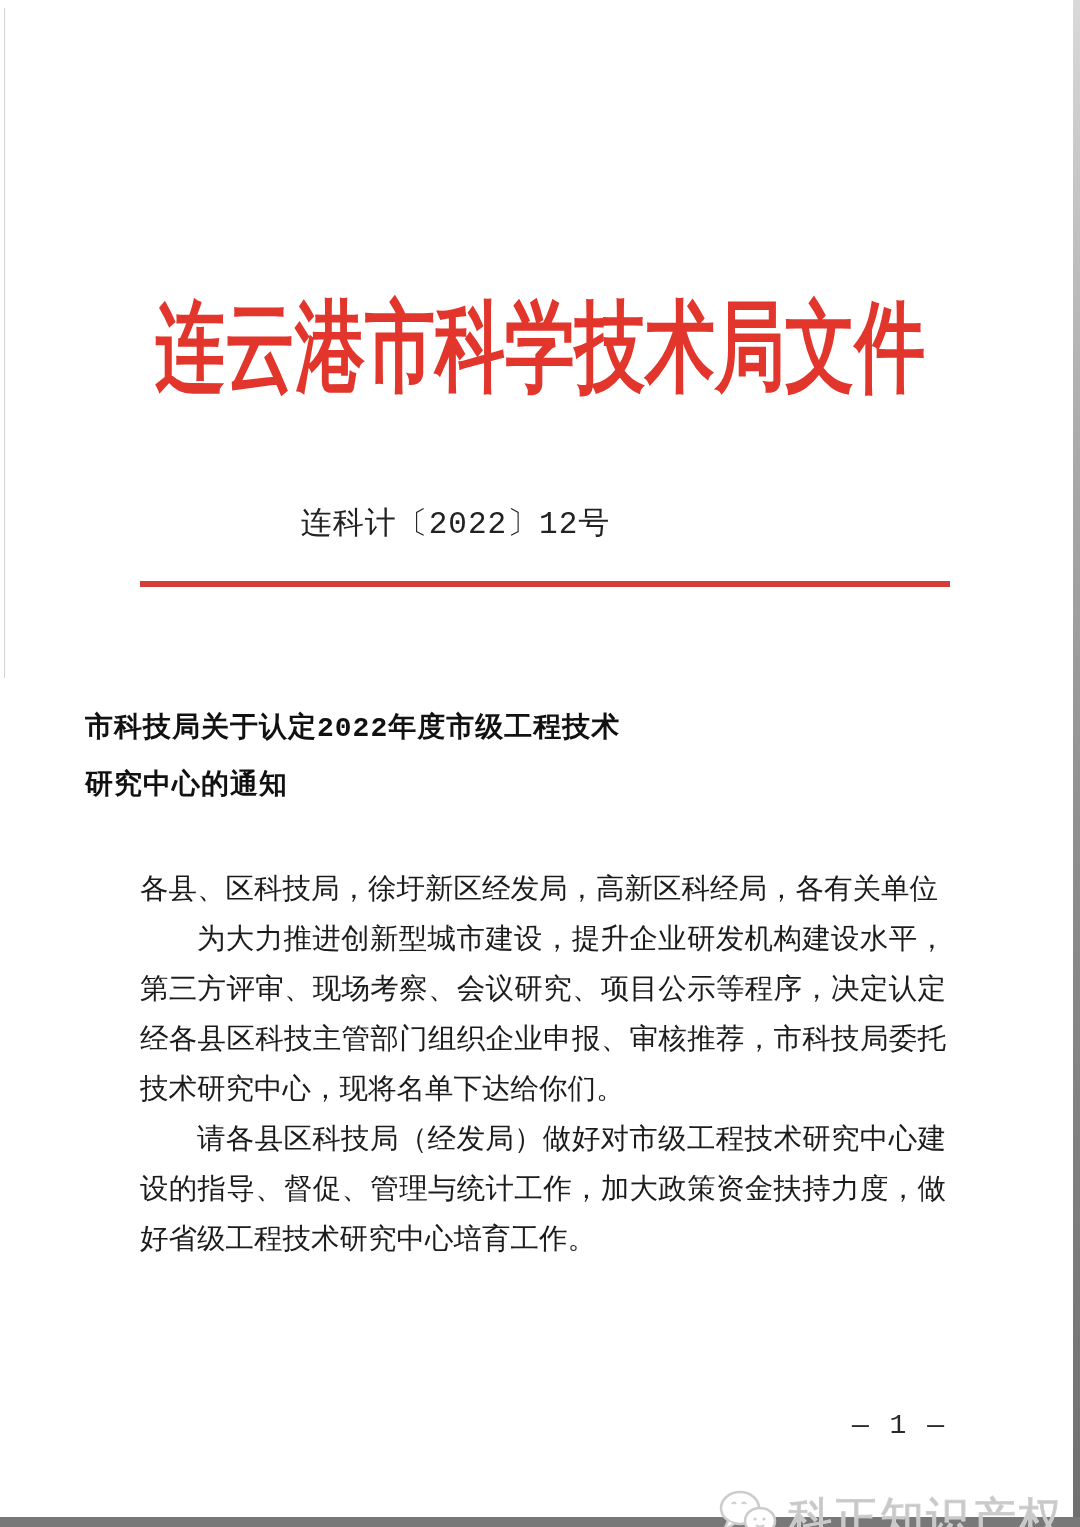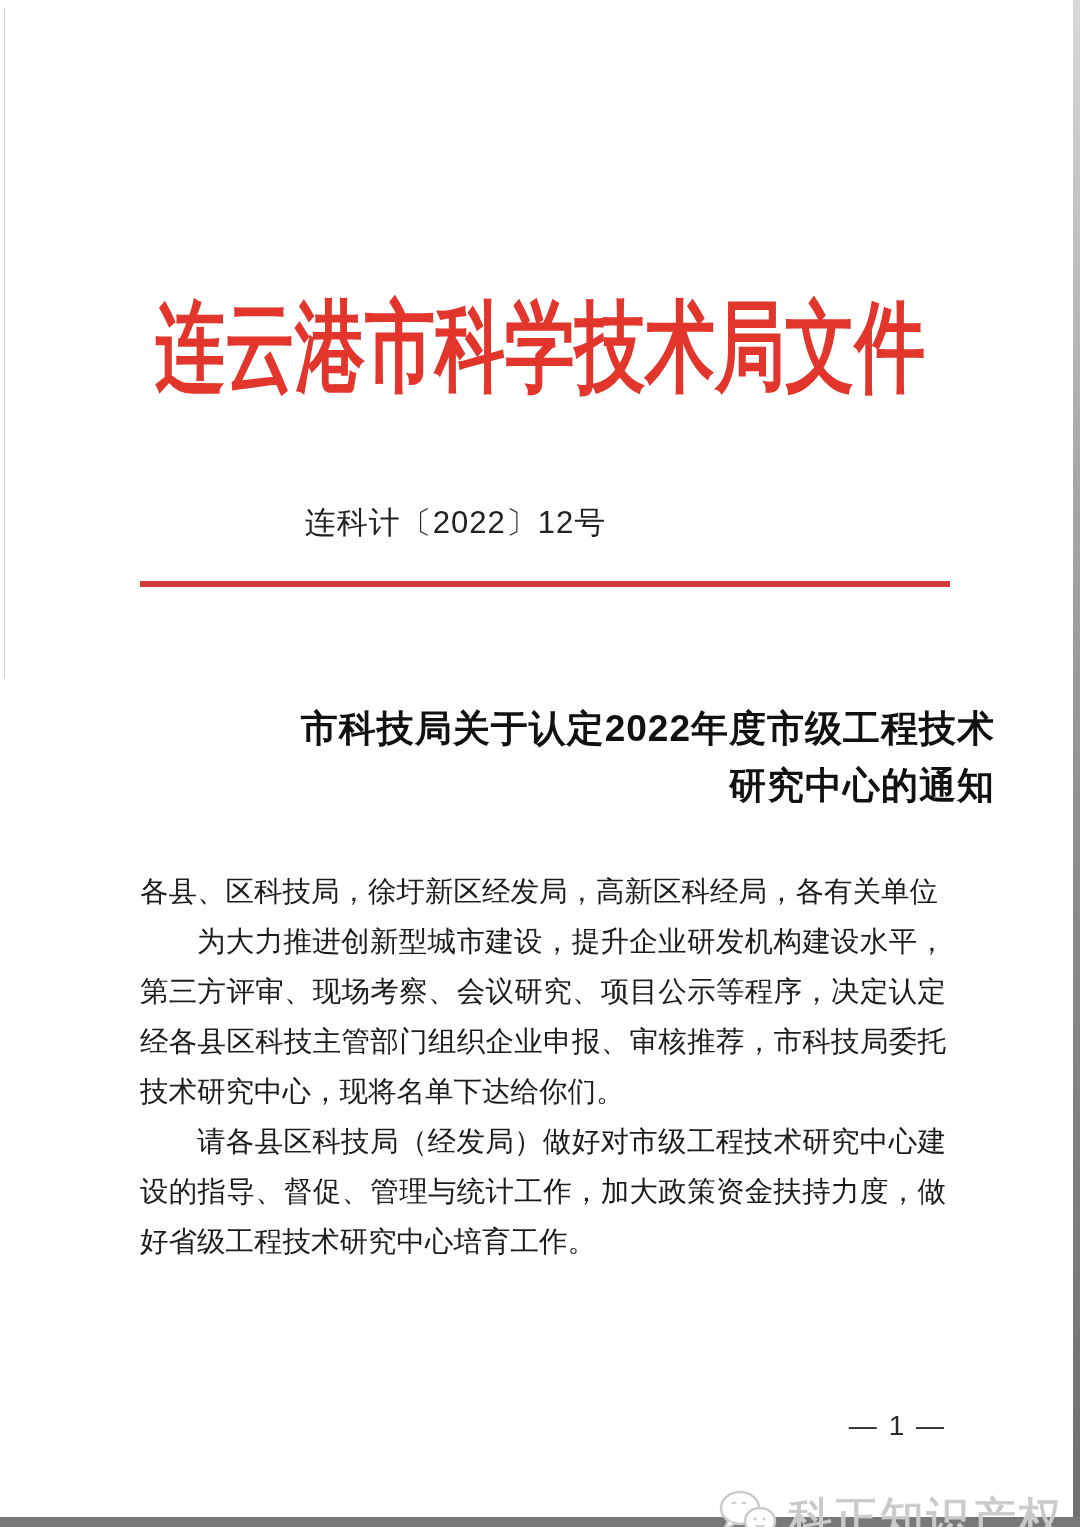--- a/index.html
+++ b/index.html
@@ -6,21 +6,21 @@
     margin: 0;
     padding: 0;
     background: #ffffff;
   }
   .page {
     position: relative;
     width: 1080px;
     height: 1527px;
     background: #ffffff;
     overflow: hidden;
-    font-family: Liberation Sans, sans-serif;
+    font-family: Liberation Mono, monospace;
     color: #1c1c1c;
   }
   
   .edge-right {
     position: absolute;
     top: 0; right: 0;
     width: 7px; height: 100%;
     background: linear-gradient(to bottom, #d9d9d9 0%, #a9a9a9 30%, #8a8a8a 60%, #6f6f6f 100%);
   }
   .edge-bottom {
@@ -70,22 +70,22 @@
     width: 810px;
     height: 6px;
     background: #d43d3a;
   }
 
   .notice-title {
     position: absolute;
     top: 700px;
     left: 85px;
     width: 910px;
-    text-align: right;
-    font-size: 37px;
+    text-align: left;
+    font-size: 28px;
     font-weight: bold;
     color: #111;
     line-height: 57px;
     letter-spacing: 1px;
   }
 
   .body-text {
     position: absolute;
     top: 866px;
     left: 140px;

